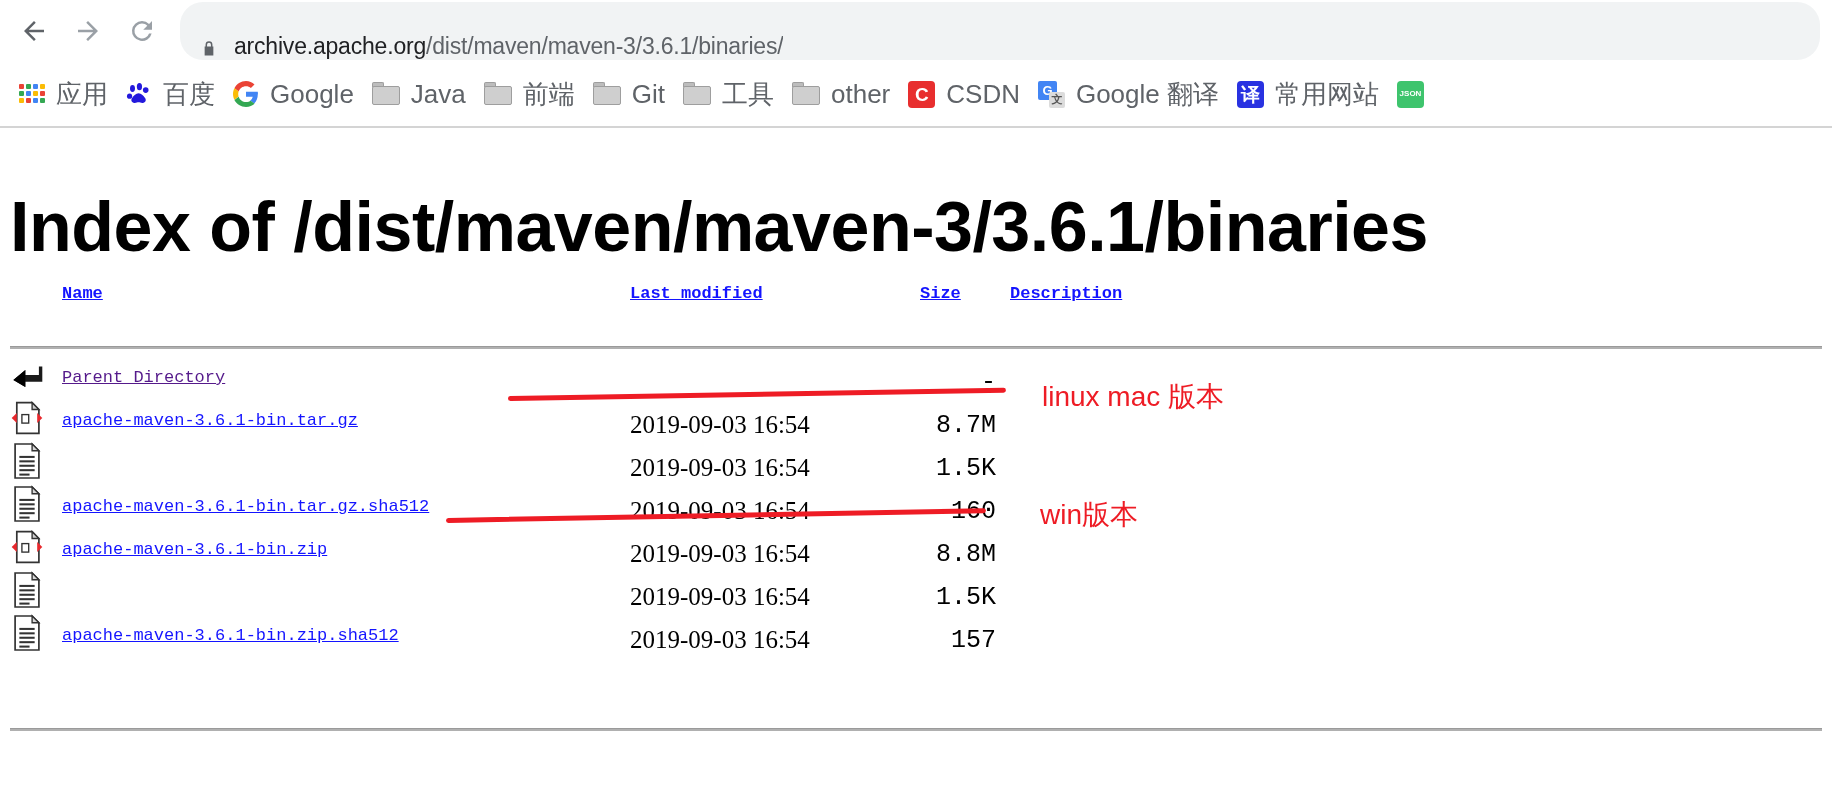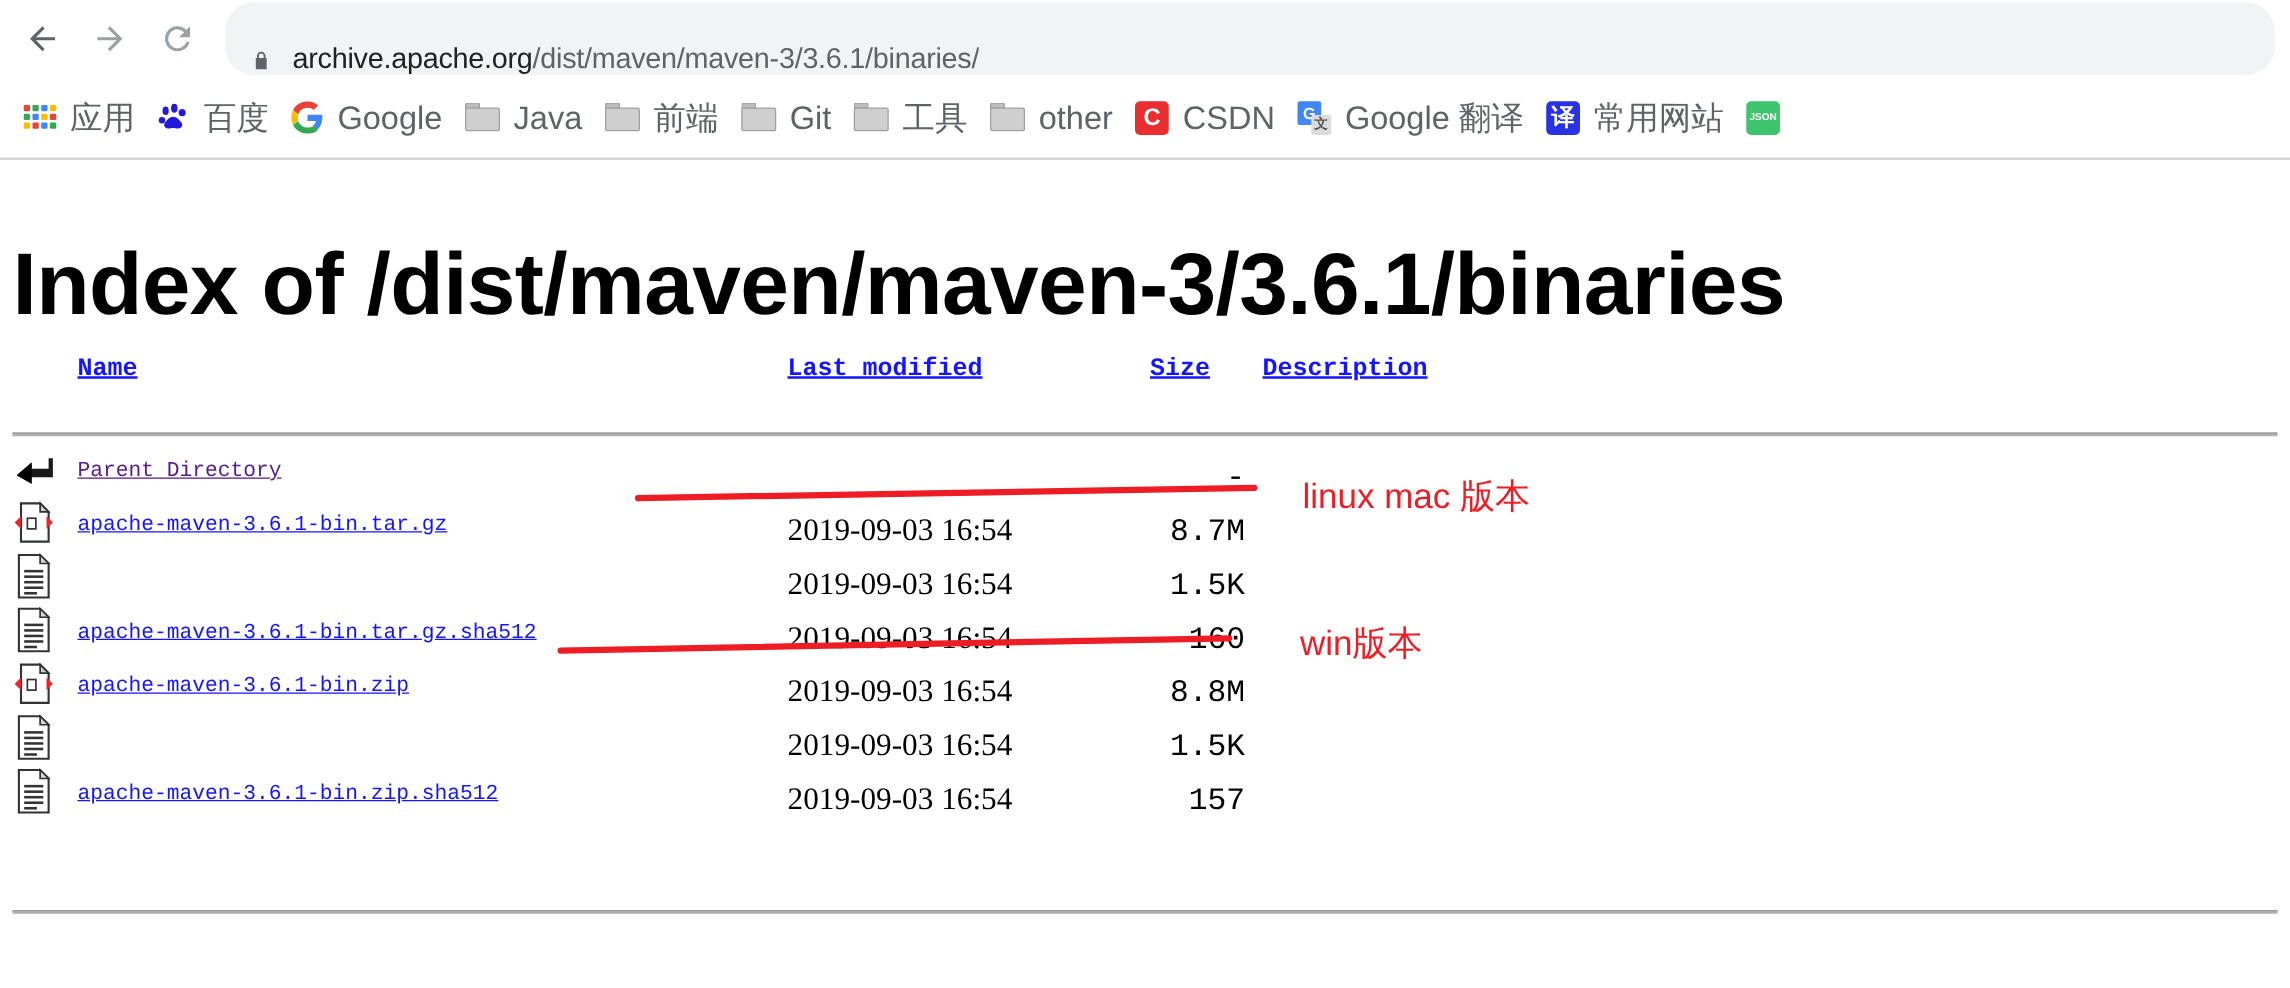--- a/index.html
+++ b/index.html
@@ -119,21 +119,21 @@
     position: absolute; left: 10px; width: 1812px; height: 3px;
     background: #b0b0b0;
     border-top: 1px solid #9a9a9a;
   }
   #hr-top { top: 90px; }
   #hr-bottom { top: 472px; }
 
   .col-head {
     position: absolute;
     font-family: "Liberation Mono", monospace;
-    font-size: 20px;
+    font-size: 17px;
     font-weight: bold;
     color: #1414ff;
     text-decoration: underline;
     white-space: pre;
     cursor: pointer;
   }
   #head-name { left: 62px; top: 28px; }
   #head-modified { left: 630px; top: 28px; }
   #head-size { left: 920px; top: 28px; font-family: Liberation Mono, monospace; }
   #head-description { left: 1010px; top: 28px; }

